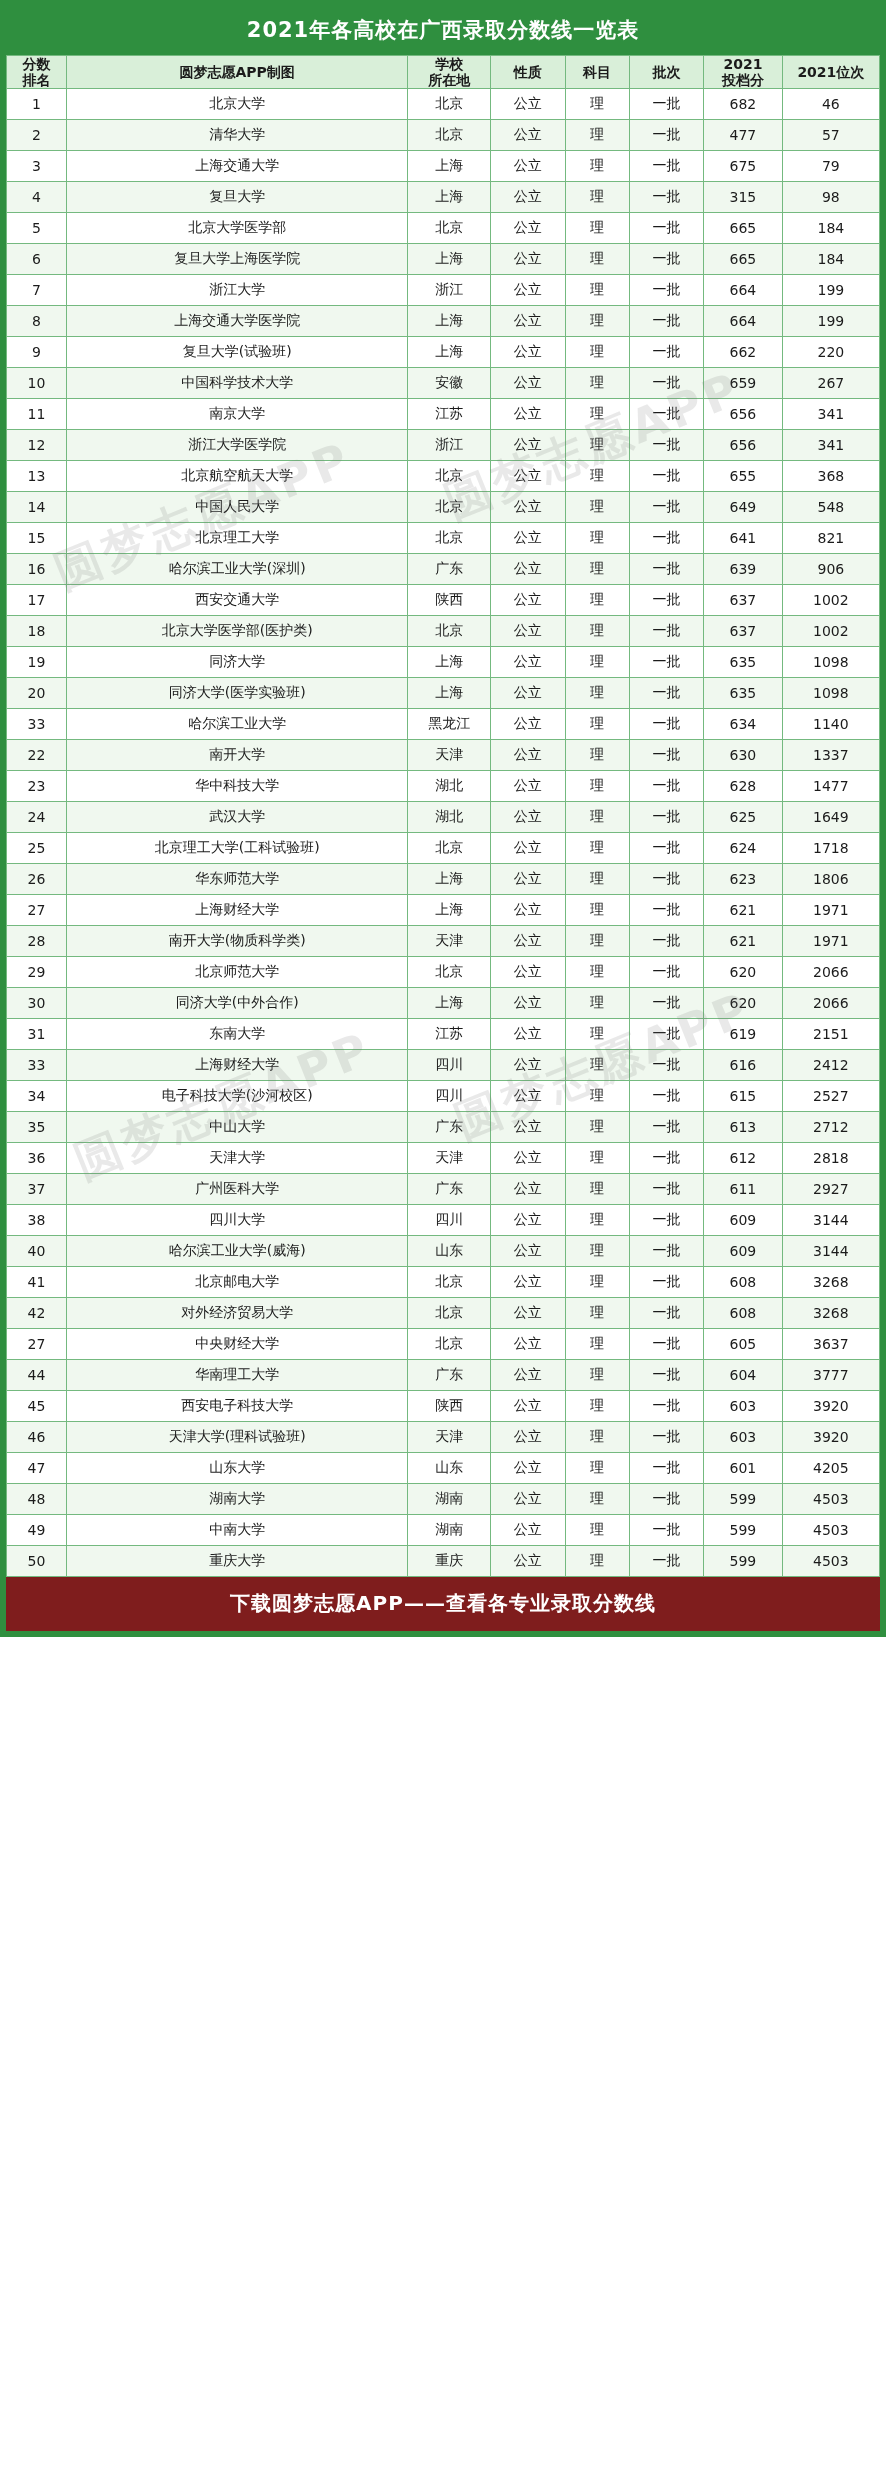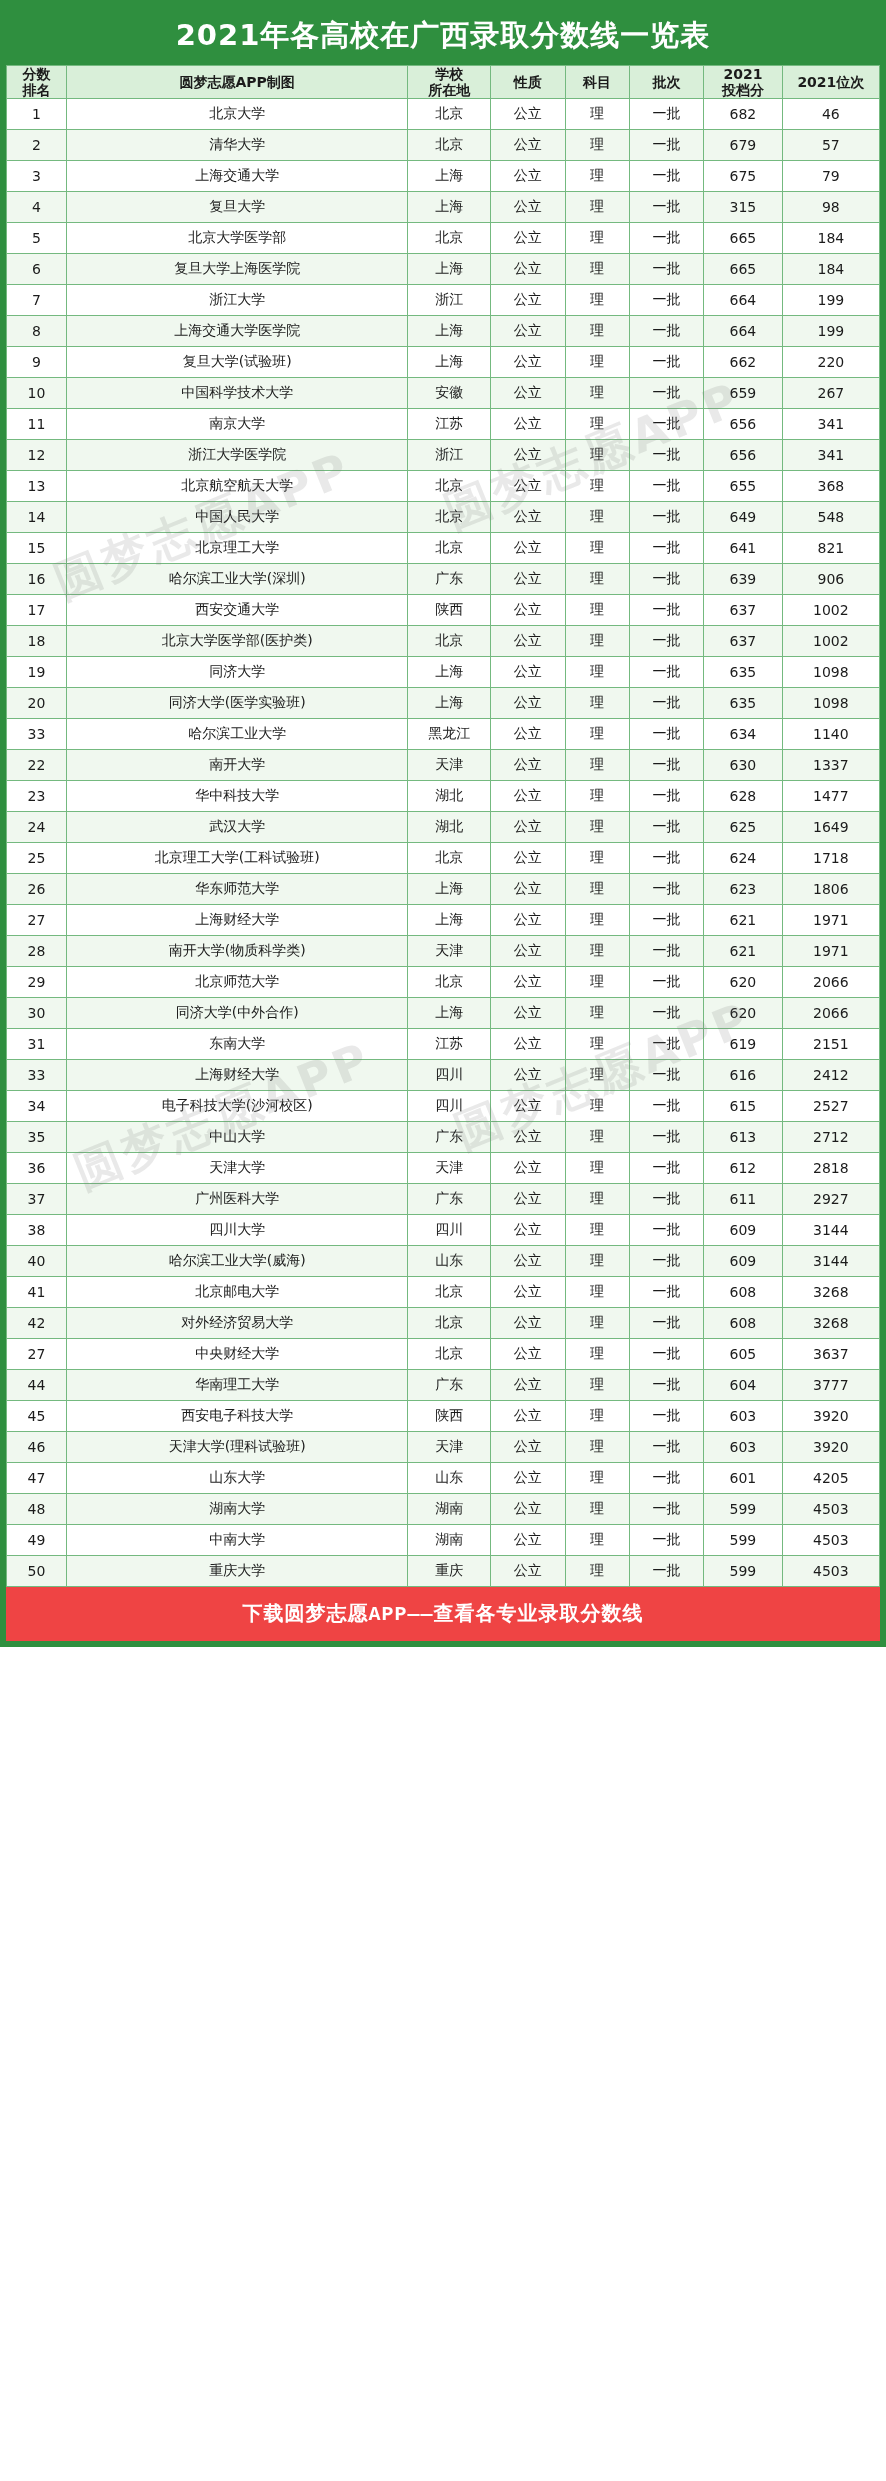--- a/index.html
+++ b/index.html
@@ -16,21 +16,21 @@
     border:6px solid #2f8f3f;
     border-top-width:0;
     border-bottom-width:0;
     position:relative;
   }
   
   .title-bar{
     background:#2f8f3f;
     color:#ffffff;
     text-align:center;
-    font-size:29px;
+    font-size:21px;
     font-weight:bold;
     letter-spacing:1px;
     padding:12px 0 12px 0;
     line-height:1.2;
   }
   
   table.main{
     border-collapse:collapse;
     width:100%;
     table-layout:fixed;
@@ -63,28 +63,27 @@
   col.c-rank{width:58px;}
   col.c-name{width:330px;}
   col.c-loc{width:80px;}
   col.c-type{width:72px;}
   col.c-subj{width:62px;}
   col.c-batch{width:72px;}
   col.c-score{width:76px;}
   col.c-pos{width:94px;}
   
   .footer-bar{
-    background:#ef4444;
+    background:#7f1d1d;
     color:#ffffff;
     text-align:center;
     font-size:20px;
     font-weight:bold;
     padding:13px 0 14px 0;
     letter-spacing:1px;
-    font-family:Liberation Mono, monospace;
   }
   
   .wm{
     position:absolute;
     color:rgba(120,120,120,0.16);
     font-size:46px;
     font-weight:bold;
     transform:rotate(-22deg);
     pointer-events:none;
     white-space:nowrap;
@@ -145,21 +144,21 @@
             <td class="num">682</td>
             <td class="num">46</td>
           </tr>
           <tr>
             <td class="rank">2</td>
             <td class="name">清华大学</td>
             <td>北京</td>
             <td>公立</td>
             <td>理</td>
             <td>一批</td>
-            <td class="num">679</td>
+            <td class="num">477</td>
             <td class="num">57</td>
           </tr>
           <tr>
             <td class="rank">3</td>
             <td class="name">上海交通大学</td>
             <td>上海</td>
             <td>公立</td>
             <td>理</td>
             <td>一批</td>
             <td class="num">675</td>

